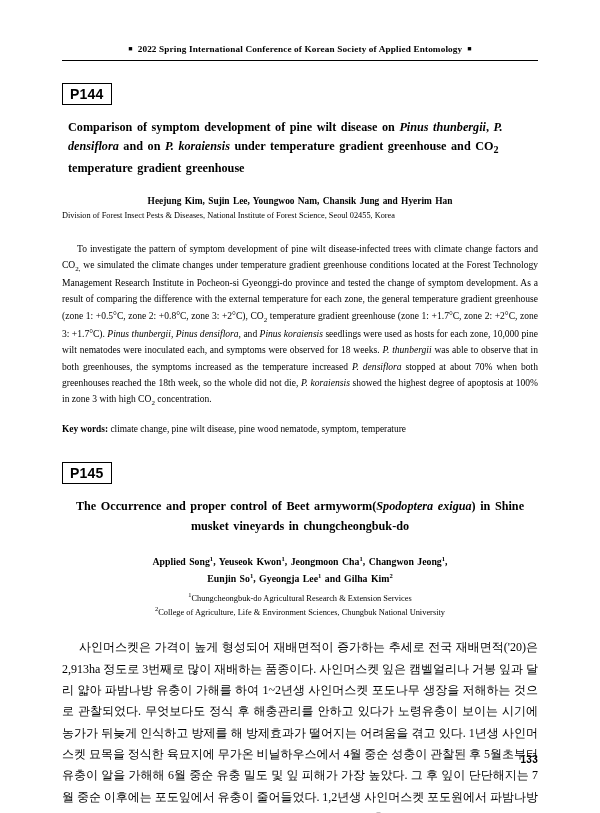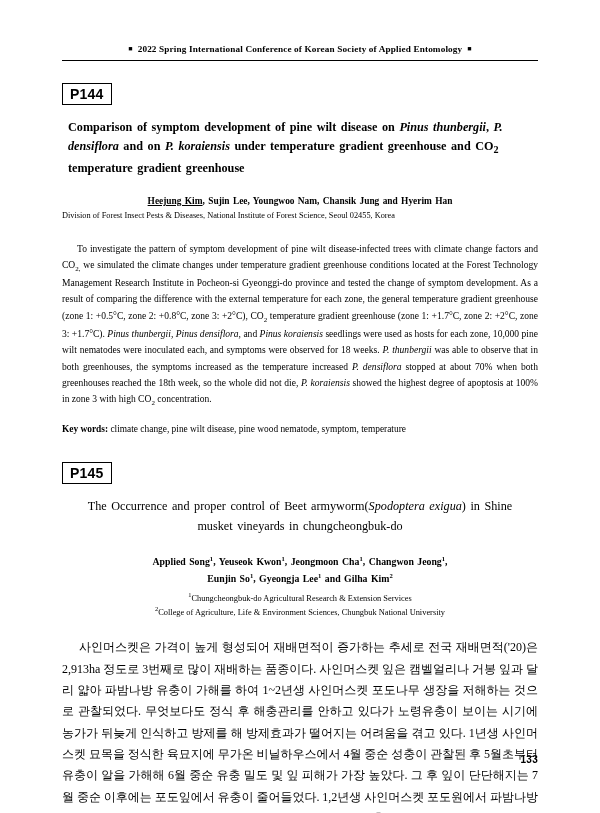--- a/index.html
+++ b/index.html
@@ -70,21 +70,21 @@
     word-spacing: 1.5px;
   }
   .title i { font-style: italic; }
   .authors {
     text-align: center;
     font-size: 9.4px;
     font-weight: bold;
     margin-top: 17px;
     word-spacing: 1px;
   }
-  .authors .u { text-decoration: underline; }
+  .authors .u { }
   .affil {
     text-align: left;
     font-size: 8.3px;
     margin-top: 4px;
     line-height: 1.42;
   }
   .body-en {
     margin-top: 19px;
     font-size: 9.55px;
     line-height: 1.72;
@@ -98,21 +98,21 @@
     font-size: 9.4px;
     line-height: 1.6;
     text-align: justify;
   }
   .kw b { font-weight: bold; }
   
   .art2 { margin-top: 25px; }
   .title2 {
     text-align: center;
     font-size: 12.2px;
-    font-weight: normal;
+    font-weight: bold;
     line-height: 1.62;
     margin: 13px 10px 0 10px;
     word-spacing: 1.5px;
   }
   .authors2 {
     text-align: center;
     font-size: 9.8px;
     font-weight: bold;
     margin-top: 18px;
     line-height: 1.62;

